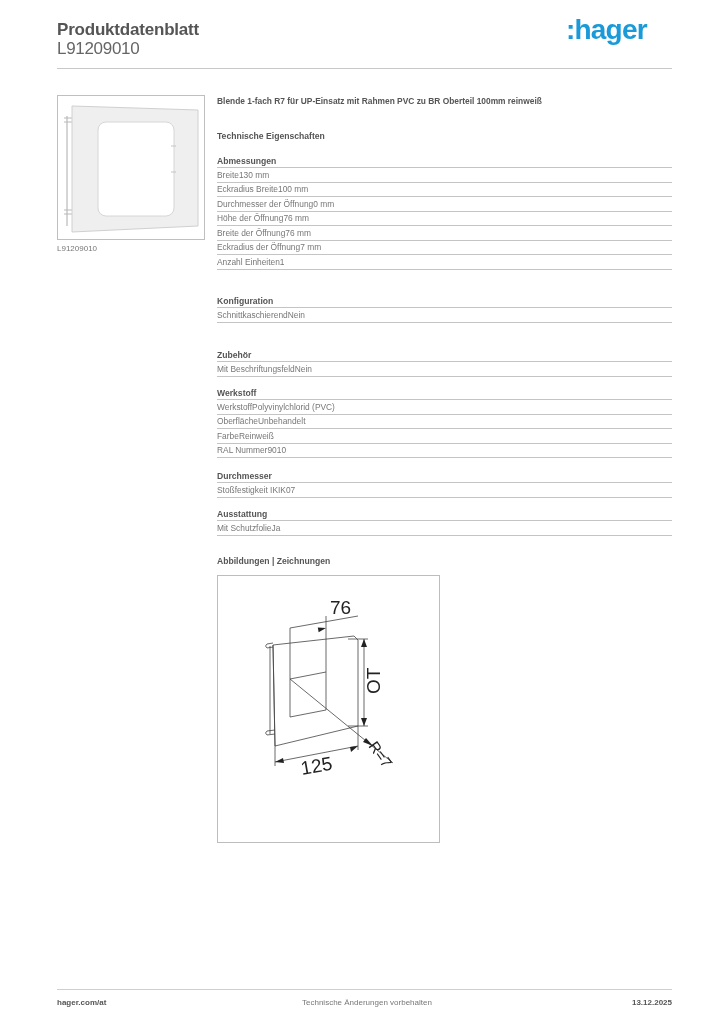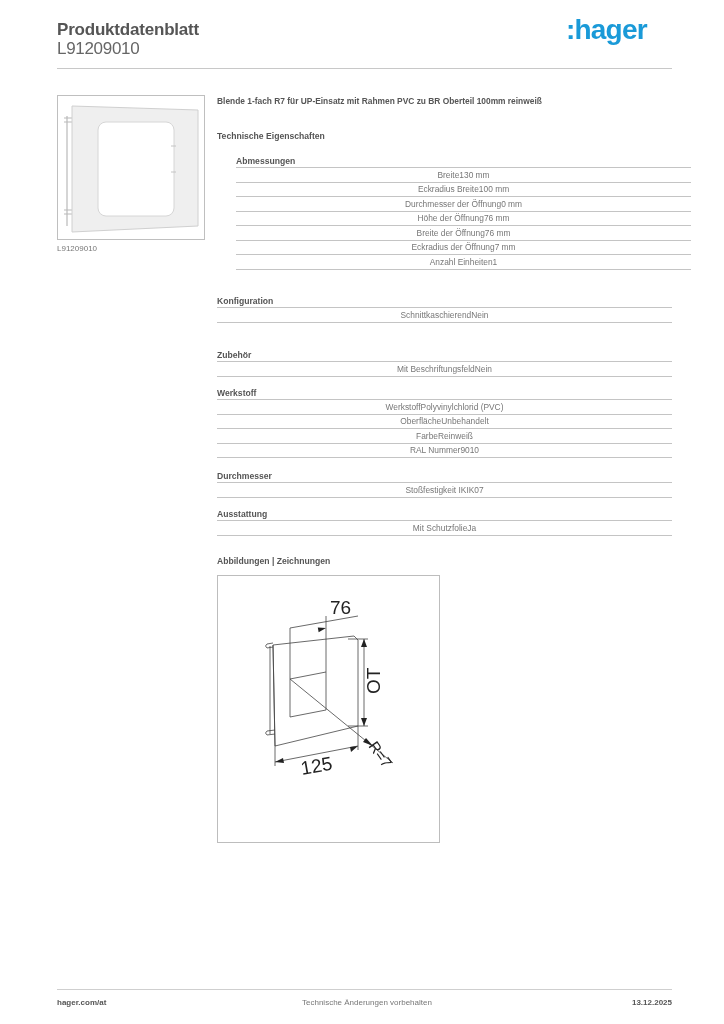--- a/index.html
+++ b/index.html
@@ -35,21 +35,21 @@
   }
   .tech-title {
     position: absolute; top: 131px; left: 0; font-size: 8.6px; font-weight: bold; color: #555;
   }
   .section { position: absolute; left: 0; width: 455px; }
   .section-title {
     font-size: 8.6px; font-weight: bold; color: #555; height: 12px; line-height: 12px;
     border-bottom: 1px solid #c4c4c4;
   }
   .row {
-    display: flex; justify-content: center; align-items: center;
+    display: flex; justify-content: flex-start; align-items: center;
     height: 13.5px; font-size: 8.4px; color: #777;
     border-bottom: 1px solid #c4c4c4;
   }
   .row span { white-space: nowrap; }
   .figures-title {
     position: absolute; top: 556px; left: 0; font-size: 8.6px; font-weight: bold; color: #555;
   }
   .drawing-box {
     position: absolute; left: 217px; top: 575px; width: 223px; height: 268px;
     border: 1px solid #bdbdbd; box-sizing: border-box; background: #fff;
@@ -86,21 +86,21 @@
       <path d="M113 76 L118 76"></path>
     </g>
   </svg>
 </div>
 <div class="thumb-caption">L91209010</div>
 
 <div class="main">
   <div class="product-desc">Blende 1-fach R7 für UP-Einsatz mit Rahmen PVC zu BR Oberteil 100mm reinweiß</div>
   <div class="tech-title">Technische Eigenschaften</div>
 
-  <div class="section" style="top:155px;margin-left:19px;">
+  <div class="section" style="top:155px;">
     <div class="section-title">Abmessungen</div>
     <div class="row">
         <span>Breite</span>
         <span>130 mm</span>
       </div>
     <div class="row">
         <span>Eckradius Breite</span>
         <span>100 mm</span>
       </div>
     <div class="row">

